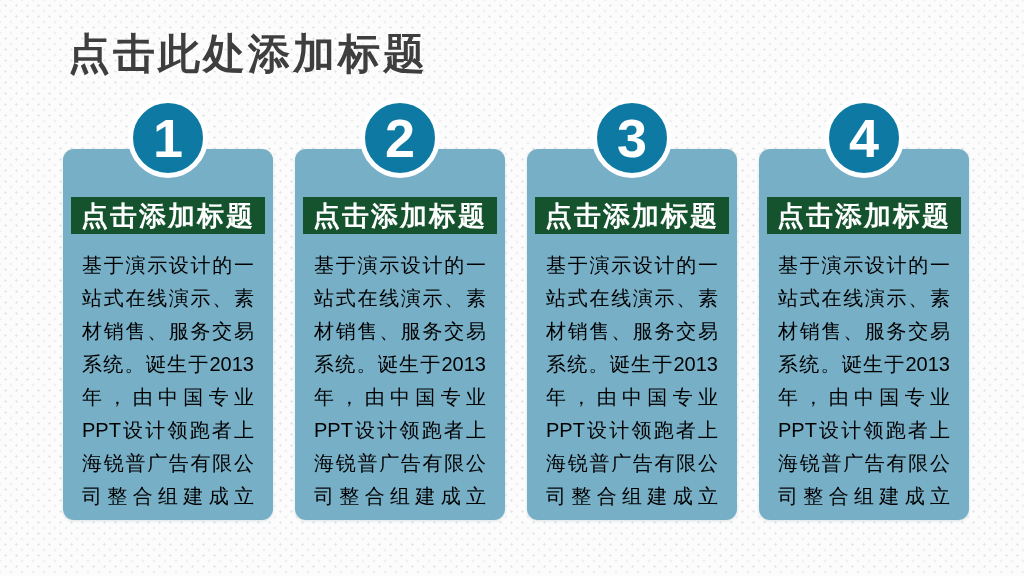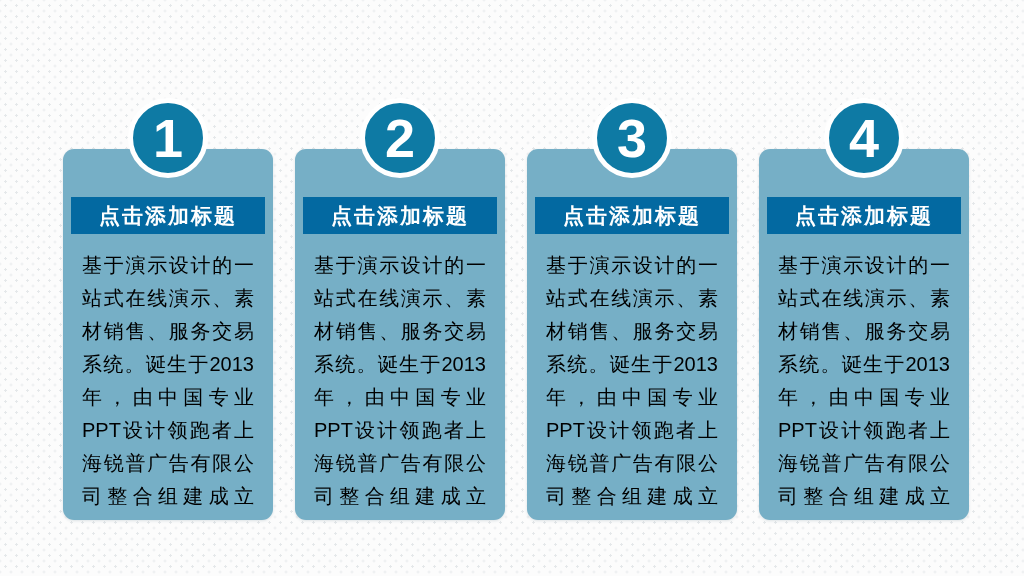--- a/index.html
+++ b/index.html
@@ -70,23 +70,23 @@
     border-radius: 11px;
     background: #76afc6;
     box-shadow: 0 1px 3px rgba(40, 80, 100, 0.15);
     position: relative;
     z-index: 1;
   }
 
   .card-header {
     margin: 0 8px;
     height: 37px;
-    background: #0369a1;
+    background: #14532d;
     color: #ffffff;
-    font-size: 21px;
+    font-size: 27px;
     font-weight: bold;
     letter-spacing: 2px;
     display: flex;
     align-items: center;
     justify-content: center;
   }
 
   .card-body {
     margin: 15px 19px 0;
     color: #000000;
@@ -96,20 +96,21 @@
     text-align: justify;
     text-align-last: justify;
     text-justify: inter-character;
   }
 </style>
 </head>
 <body>
 
 <div class="slide">
 
+  <div class="slide-title">点击此处添加标题</div>
 
   <div class="columns">
 
     <div class="column">
       <div class="badge">
         <span>1</span>
       </div>
       <div class="card">
         <div class="card-header">点击添加标题</div>
         <div class="card-body">基于演示设计的一

